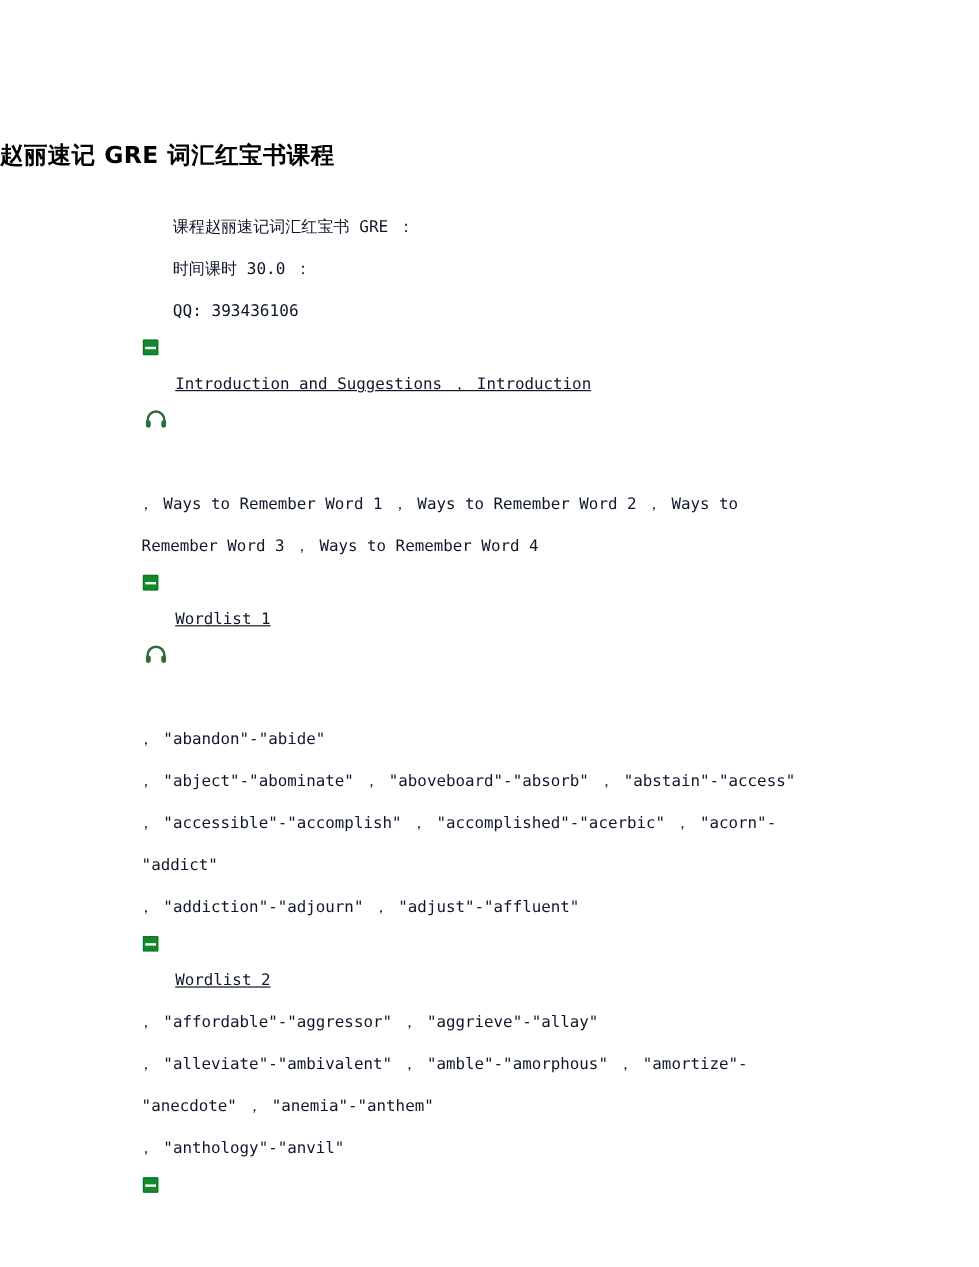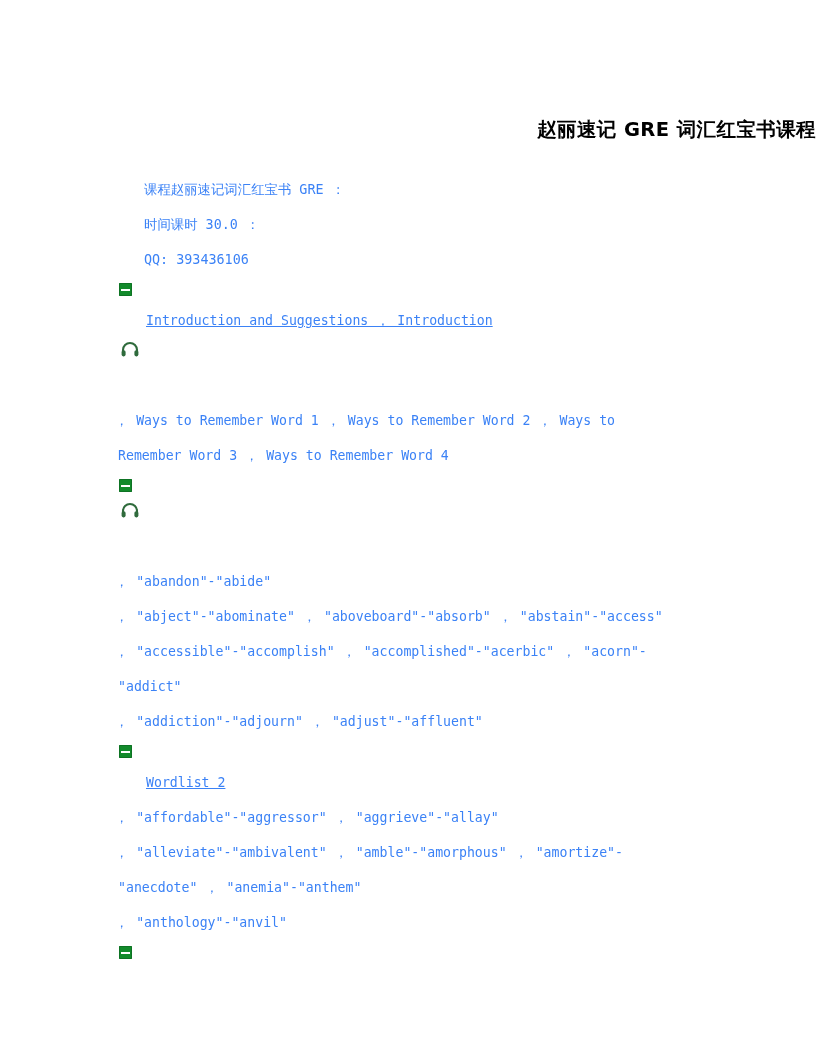--- a/index.html
+++ b/index.html
@@ -16,21 +16,21 @@
     font-family: "Liberation Serif", "DejaVu Serif", serif;
     color: #1a1a1a;
   }
 
   
   .doc-title {
     position: absolute;
     left: 0;
     top: 116px;
     width: 816px;
-    text-align: right;
+    text-align: left;
     font-family: "DejaVu Sans", "Liberation Sans", sans-serif;
     font-weight: bold;
     font-size: 19.5px;
     letter-spacing: 0.4px;
     color: #000000;
     white-space: nowrap;
   }
 
   
   .body-block {
@@ -39,21 +39,21 @@
     top: 172px;
     width: 816px;
   }
 
   .line {
     position: relative;
     height: 35px;
     line-height: 35px;
     font-family: "DejaVu Sans Mono", "Liberation Mono", monospace;
     font-size: 13.2px;
-    color: #3b82f6;
+    color: #0f172a;
     white-space: pre;
   }
   
   .line.meta {
     padding-left: 144px;
     font-size: 13.4px;
   }
   .line.indent {
     padding-left: 115px;
   }
@@ -140,20 +140,21 @@
         </svg>
       </span>
     </div>
     <div class="line spacer"></div>
     <div class="line indent">， Ways to Remember Word 1 ， Ways to Remember Word 2 ， Ways to</div>
     <div class="line flush">Remember Word 3 ， Ways to Remember Word 4</div>
 
     <div class="collapse-row">
       <span class="icon-minus"></span>
     </div>
+    <div class="line head-row">Wordlist 1</div>
     <div class="audio-row">
       <span class="icon-headphone">
         <svg viewBox="0 0 20 18" width="20" height="18" aria-hidden="true">
           <path d="M3 13 V10 a7 7 0 0 1 14 0 v3" fill="none" stroke="#2f6b3c" stroke-width="2.1" stroke-linecap="round"></path>
           <rect x="1.6" y="10.2" width="4" height="6.2" rx="1.8" fill="#2f6b3c"></rect>
           <rect x="14.4" y="10.2" width="4" height="6.2" rx="1.8" fill="#2f6b3c"></rect>
         </svg>
       </span>
     </div>
     <div class="line spacer"></div>

